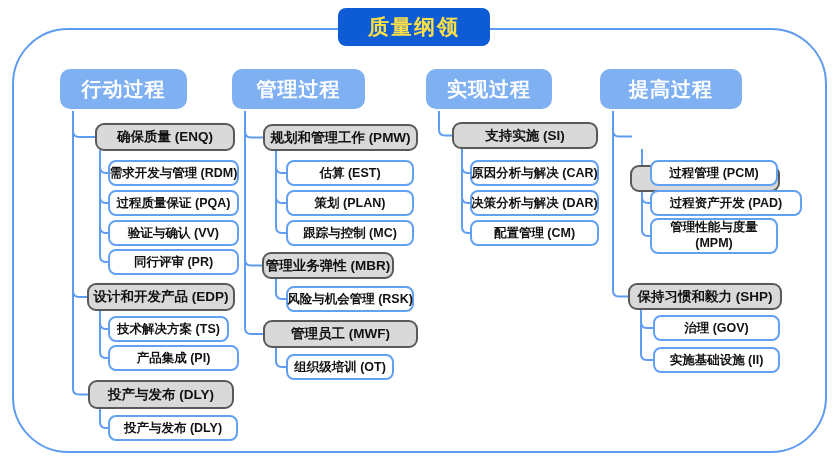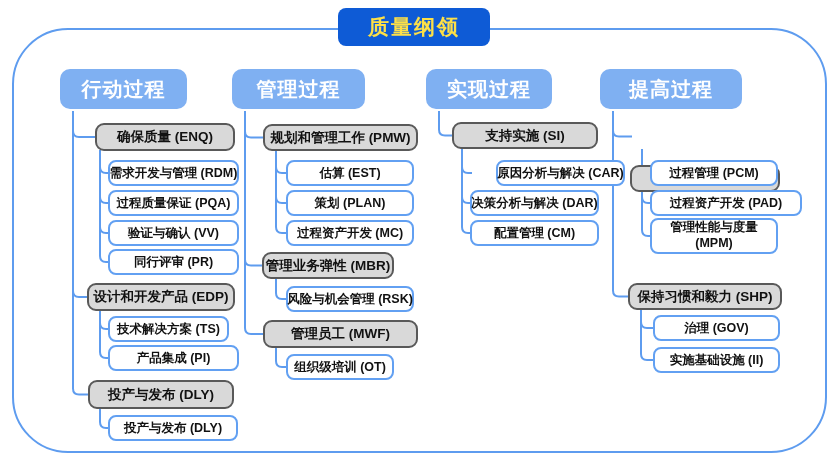--- a/index.html
+++ b/index.html
@@ -99,21 +99,21 @@
   #n-est { left: 286px; top: 160px; width: 128px; height: 26px; }
   #n-plan{ left: 286px; top: 190px; width: 128px; height: 26px; }
   #n-mc  { left: 286px; top: 220px; width: 128px; height: 26px; }
   #g-mbr { left: 262px; top: 252px; width: 132px; height: 27px; }
   #n-rsk { left: 286px; top: 286px; width: 128px; height: 26px; }
   #g-mwf { left: 263px; top: 320px; width: 155px; height: 28px; }
   #n-ot  { left: 286px; top: 354px; width: 108px; height: 26px; }
 
   
   #g-si  { left: 452px; top: 122px; width: 146px; height: 27px; }
-  #n-car { left: 470px; top: 160px; width: 129px; height: 26px; margin-left: 26px; }
+  #n-car { left: 470px; top: 160px; width: 129px; height: 26px; }
   #n-dar { left: 470px; top: 190px; width: 129px; height: 26px; }
   #n-cm  { left: 470px; top: 220px; width: 129px; height: 26px; }
 
   
   #g-imp { left: 630px; top: 123px; width: 150px; height: 27px; margin-top: 42px; }
   #n-pcm { left: 650px; top: 160px; width: 128px; height: 26px; }
   #n-pad { left: 650px; top: 190px; width: 152px; height: 26px; }
   #n-mpm { left: 650px; top: 218px; width: 128px; height: 36px;
            white-space: normal; word-break: keep-all; text-align: center;
            line-height: 1.25; padding: 0 2px; }
@@ -172,21 +172,21 @@
   <div class="box g3" id="n-pr">同行评审 (PR)</div>
   <div class="box g2" id="g-edp">设计和开发产品 (EDP)</div>
   <div class="box g3" id="n-ts">技术解决方案 (TS)</div>
   <div class="box g3" id="n-pi">产品集成 (PI)</div>
   <div class="box g2" id="g-dly">投产与发布 (DLY)</div>
   <div class="box g3" id="n-dly">投产与发布 (DLY)</div>
 
   <div class="box g2" id="g-pmw">规划和管理工作 (PMW)</div>
   <div class="box g3" id="n-est">估算 (EST)</div>
   <div class="box g3" id="n-plan">策划 (PLAN)</div>
-  <div class="box g3" id="n-mc">过程资产开发 (MC)</div>
+  <div class="box g3" id="n-mc">跟踪与控制 (MC)</div>
   <div class="box g2" id="g-mbr">管理业务弹性 (MBR)</div>
   <div class="box g3" id="n-rsk">风险与机会管理 (RSK)</div>
   <div class="box g2" id="g-mwf">管理员工 (MWF)</div>
   <div class="box g3" id="n-ot">组织级培训 (OT)</div>
 
   <div class="box g2" id="g-si">支持实施 (SI)</div>
   <div class="box g3" id="n-car">原因分析与解决 (CAR)</div>
   <div class="box g3" id="n-dar">决策分析与解决 (DAR)</div>
   <div class="box g3" id="n-cm">配置管理 (CM)</div>
 

